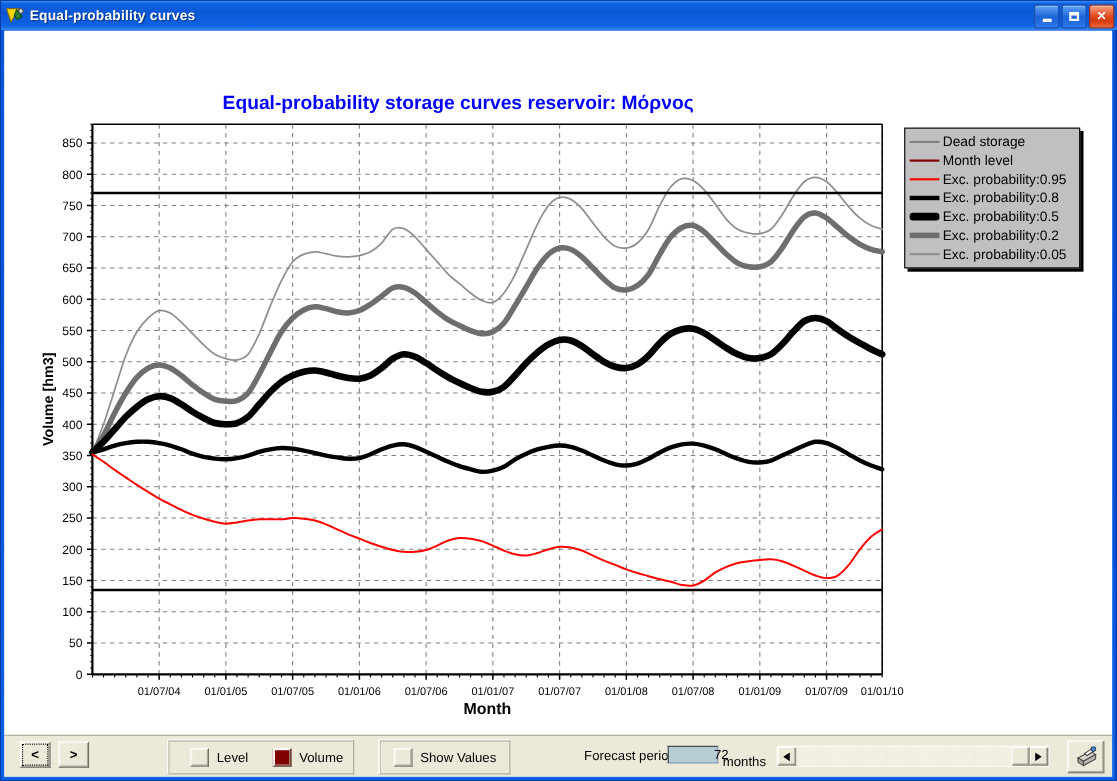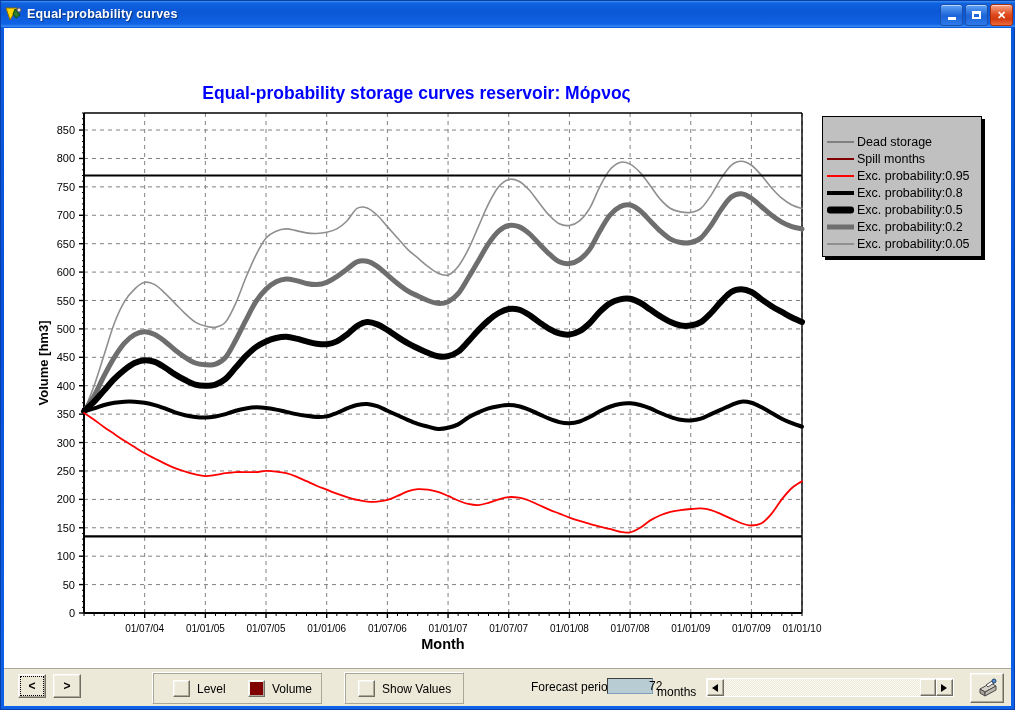--- a/index.html
+++ b/index.html
@@ -34,21 +34,21 @@
      font-size:17.5px;font-weight:bold;font-family:"Liberation Sans",sans-serif;}
   #plot-svg{position:absolute;left:0;top:0;}
 
   .ylabel-txt{font-size:13px;font-weight:bold;fill:#000;font-family:"Liberation Sans",sans-serif;}
   .tick-txt{font-size:11px;fill:#000;font-family:"Liberation Sans",sans-serif;}
   .xtick-txt{font-size:10px;fill:#000;font-family:"Liberation Sans",sans-serif;}
   .axis-name{font-size:14.5px;font-weight:bold;fill:#000;font-family:"Liberation Sans",sans-serif;}
 
   
   #legend{position:absolute;left:818px;top:88px;width:160px;background:#c0c0c0;
-     border:1px solid #000;box-shadow:3px 3px 0 #000;padding:16px 4px 4px 4px;box-sizing:border-box;}
+     border:1px solid #000;box-shadow:3px 3px 0 #000;padding:3px 4px 4px 4px;box-sizing:border-box;}
   .leg-row{display:flex;align-items:center;height:17px;}
   .leg-swatch{width:27px;height:12px;position:relative;flex:0 0 auto;margin-right:3px;}
   .leg-swatch i{position:absolute;left:0;right:0;top:50%;transform:translateY(-50%);display:block;}
   .leg-label{font-size:12.5px;color:#000;white-space:nowrap;font-family:"Liberation Sans",sans-serif;}
 
   
   #toolbar{position:absolute;left:0;top:640px;width:1007px;height:38px;background:#ece9d8;
      border-top:1px solid #aca899;box-sizing:border-box;}
   #toolbar-inner{position:relative;width:100%;height:100%;}
 
@@ -365,21 +365,21 @@
         <div class="leg-row">
           <span class="leg-swatch">
               <i style="height:2px;background:#808080;"></i>
             </span>
           <span class="leg-label">Dead storage</span>
         </div>
         <div class="leg-row">
           <span class="leg-swatch">
               <i style="height:2px;background:#800000;"></i>
             </span>
-          <span class="leg-label">Spill months</span>
+          <span class="leg-label">Month level</span>
         </div>
         <div class="leg-row">
           <span class="leg-swatch">
               <i style="height:2px;background:#ff0000;"></i>
             </span>
           <span class="leg-label">Exc. probability:0.95</span>
         </div>
         <div class="leg-row">
           <span class="leg-swatch">
               <i style="height:4px;background:#000000;"></i>

